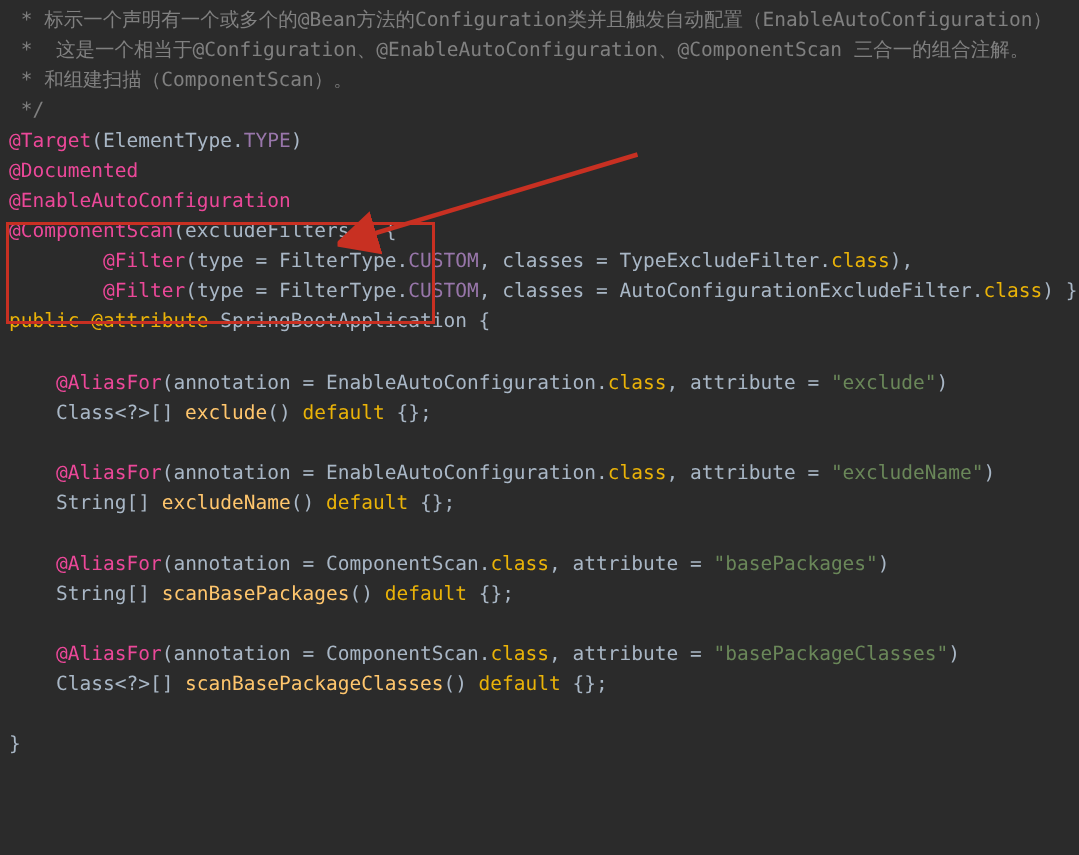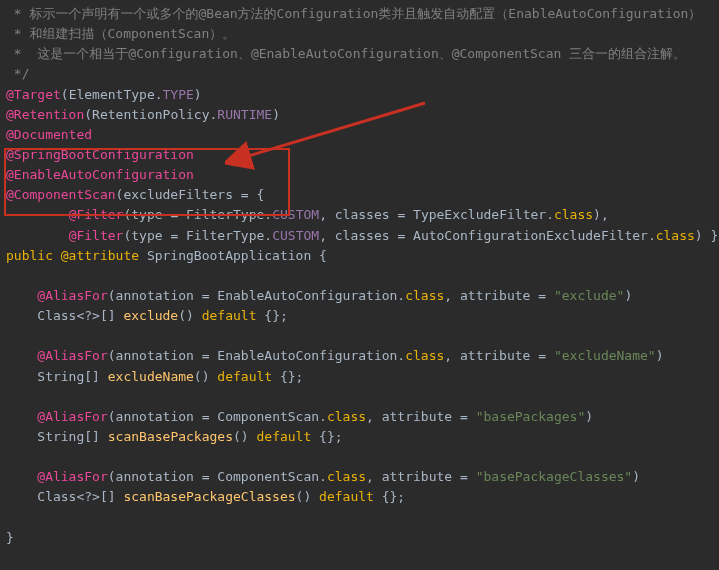--- a/index.html
+++ b/index.html
@@ -41,30 +41,28 @@
     top: 95px;
     width: 220px;
     height: 80px;
   }
 </style>
 </head>
 <body>
 
 <div>
 <div class="line comment"> * 标示一个声明有一个或多个的@Bean方法的Configuration类并且触发自动配置（EnableAutoConfiguration）</div>
+<div class="line comment"> *  这是一个相当于@Configuration、@EnableAutoConfiguration、@ComponentScan 三合一的组合注解。</div>
 <div class="line comment"> * 和组建扫描（ComponentScan）。</div>
-<div class="line comment"> *  这是一个相当于@Configuration、@EnableAutoConfiguration、@ComponentScan 三合一的组合注解。</div>
 <div class="line comment"> */</div>
 
 <div class="line"><span class="annotation">@Target</span><span class="paren">(</span><span class="classname">ElementType</span><span class="punct">.</span><span class="field">TYPE</span><span class="paren">)</span></div>
 
-<div class="line"><span class="annotation">@Retention</span><span class="paren">(</span><span class="classname">RetentionPolicy</span><span class="punct">.</span><span class="field">RUNTIME</span><span class="paren">)</span></div>
 
 <div class="line"><span class="annotation">@Documented</span></div>
-<div class="line"><span class="annotation">@SpringBootConfiguration</span></div>
 <div class="line"><span class="annotation">@EnableAutoConfiguration</span></div>
 <div class="line"><span class="annotation">@ComponentScan</span><span class="paren">(</span><span class="classname">excludeFilters </span><span class="punct">= {</span></div>
 
 <div class="line"><span>        </span><span class="annotation">@Filter</span><span class="paren">(</span><span class="classname">type </span><span class="punct">= </span><span class="classname">FilterType</span><span class="punct">.</span><span class="field">CUSTOM</span><span class="punct">, </span><span class="classname">classes </span><span class="punct">= </span><span class="classname">TypeExcludeFilter</span><span class="punct">.</span><span class="keyword">class</span><span class="paren">),</span></div>
 
 <div class="line"><span>        </span><span class="annotation">@Filter</span><span class="paren">(</span><span class="classname">type </span><span class="punct">= </span><span class="classname">FilterType</span><span class="punct">.</span><span class="field">CUSTOM</span><span class="punct">, </span><span class="classname">classes </span><span class="punct">= </span><span class="classname">AutoConfigurationExcludeFilter</span><span class="punct">.</span><span class="keyword">class</span><span class="paren">) })</span></div>
 
 <div class="line"><span class="keyword">public </span><span class="keyword">@attribute </span><span class="classname">SpringBootApplication </span><span class="punct">{</span></div>
 
 <div class="line">&nbsp;</div>

